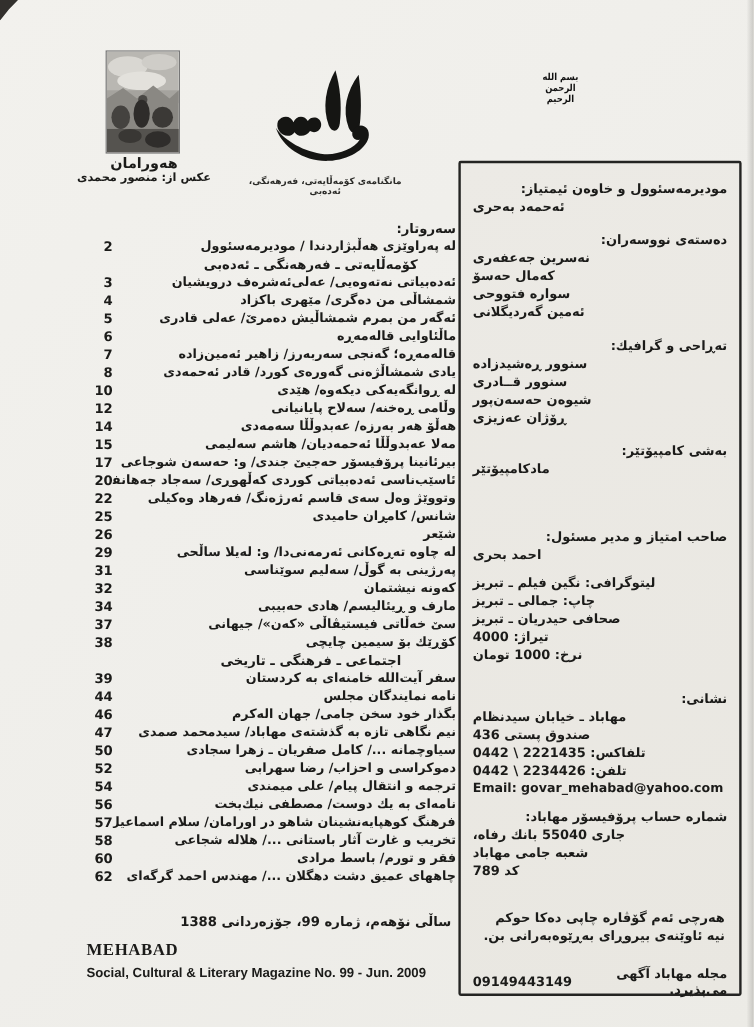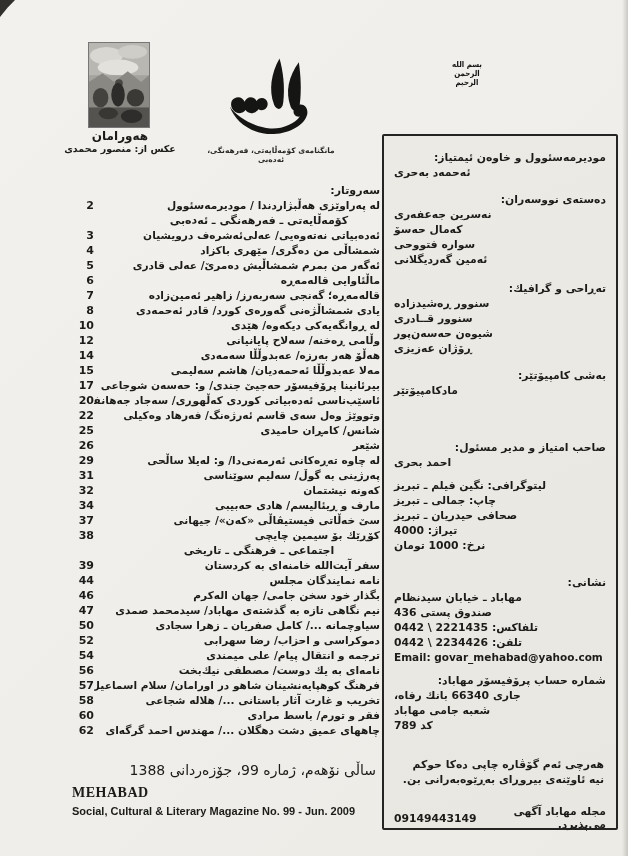--- a/index.html
+++ b/index.html
@@ -58,21 +58,21 @@
   .mast-section:nth-child(6){margin-bottom:22px;}
   .mast-section:nth-child(7){margin-bottom:8px;}
   .mast-section:nth-child(8){margin-bottom:24px;}
   .mast-disclaimer{direction:rtl;text-align:right;line-height:15px;margin:0 2px 18px 2px;}
   .mast-ad{display:flex;justify-content:space-between;align-items:center;direction:ltr;margin-top:14px;gap:36px;}
   .mast-ad .phone{direction:ltr;}
   .mast-ad .ad-text{direction:rtl;}
 
   
   .footer-date{position:absolute;left:70px;top:762px;width:306px;text-align:right;
-    direction:rtl;font-size:14px;font-weight:400;}
+    direction:rtl;font-size:11px;font-weight:700;}
   .footer-en1{position:absolute;left:72px;top:785px;font-size:14px;font-weight:700;
     font-family:"Liberation Serif","DejaVu Serif",serif;letter-spacing:.5px;}
   .footer-en2{position:absolute;left:72px;top:805px;font-size:11px;font-weight:700;
     font-family:"Liberation Sans","DejaVu Sans",sans-serif;}
 </style>
 </head>
 <body>
 
 <div class="page">
   <div class="corner-artifact"></div>
@@ -288,21 +288,21 @@
         <div class="mast-section">
           <div class="mast-label">نشانی:</div>
           <div class="mast-line">مهاباد ـ خیابان سیدنظام</div>
           <div class="mast-line">صندوق پستی 436</div>
           <div class="mast-line">تلفاكس: 2221435 \ 0442</div>
           <div class="mast-line">تلفن: 2234426 \ 0442</div>
           <div class="mast-line ltr">Email: govar_mehabad@yahoo.com</div>
         </div>
         <div class="mast-section">
           <div class="mast-label">شماره حساب پرۆفیسۆر مهاباد:</div>
-          <div class="mast-line">جاری 66340 بانك رفاه،</div>
+          <div class="mast-line">جاری 55040 بانك رفاه،</div>
           <div class="mast-line">شعبه جامی مهاباد</div>
           <div class="mast-line">كد 789</div>
         </div>
       </div>
     <div class="mast-disclaimer">هەرچی ئەم گۆڤارە چاپی دەكا حوكم نیە ئاوێنەی بیروڕای بەڕێوەبەرانی بن.</div>
     <div class="mast-ad">
       <span class="phone">09149443149</span>
       <span class="ad-text">مجله مهاباد آگهی می‌پذیرد.</span>
     </div>
   </div>

